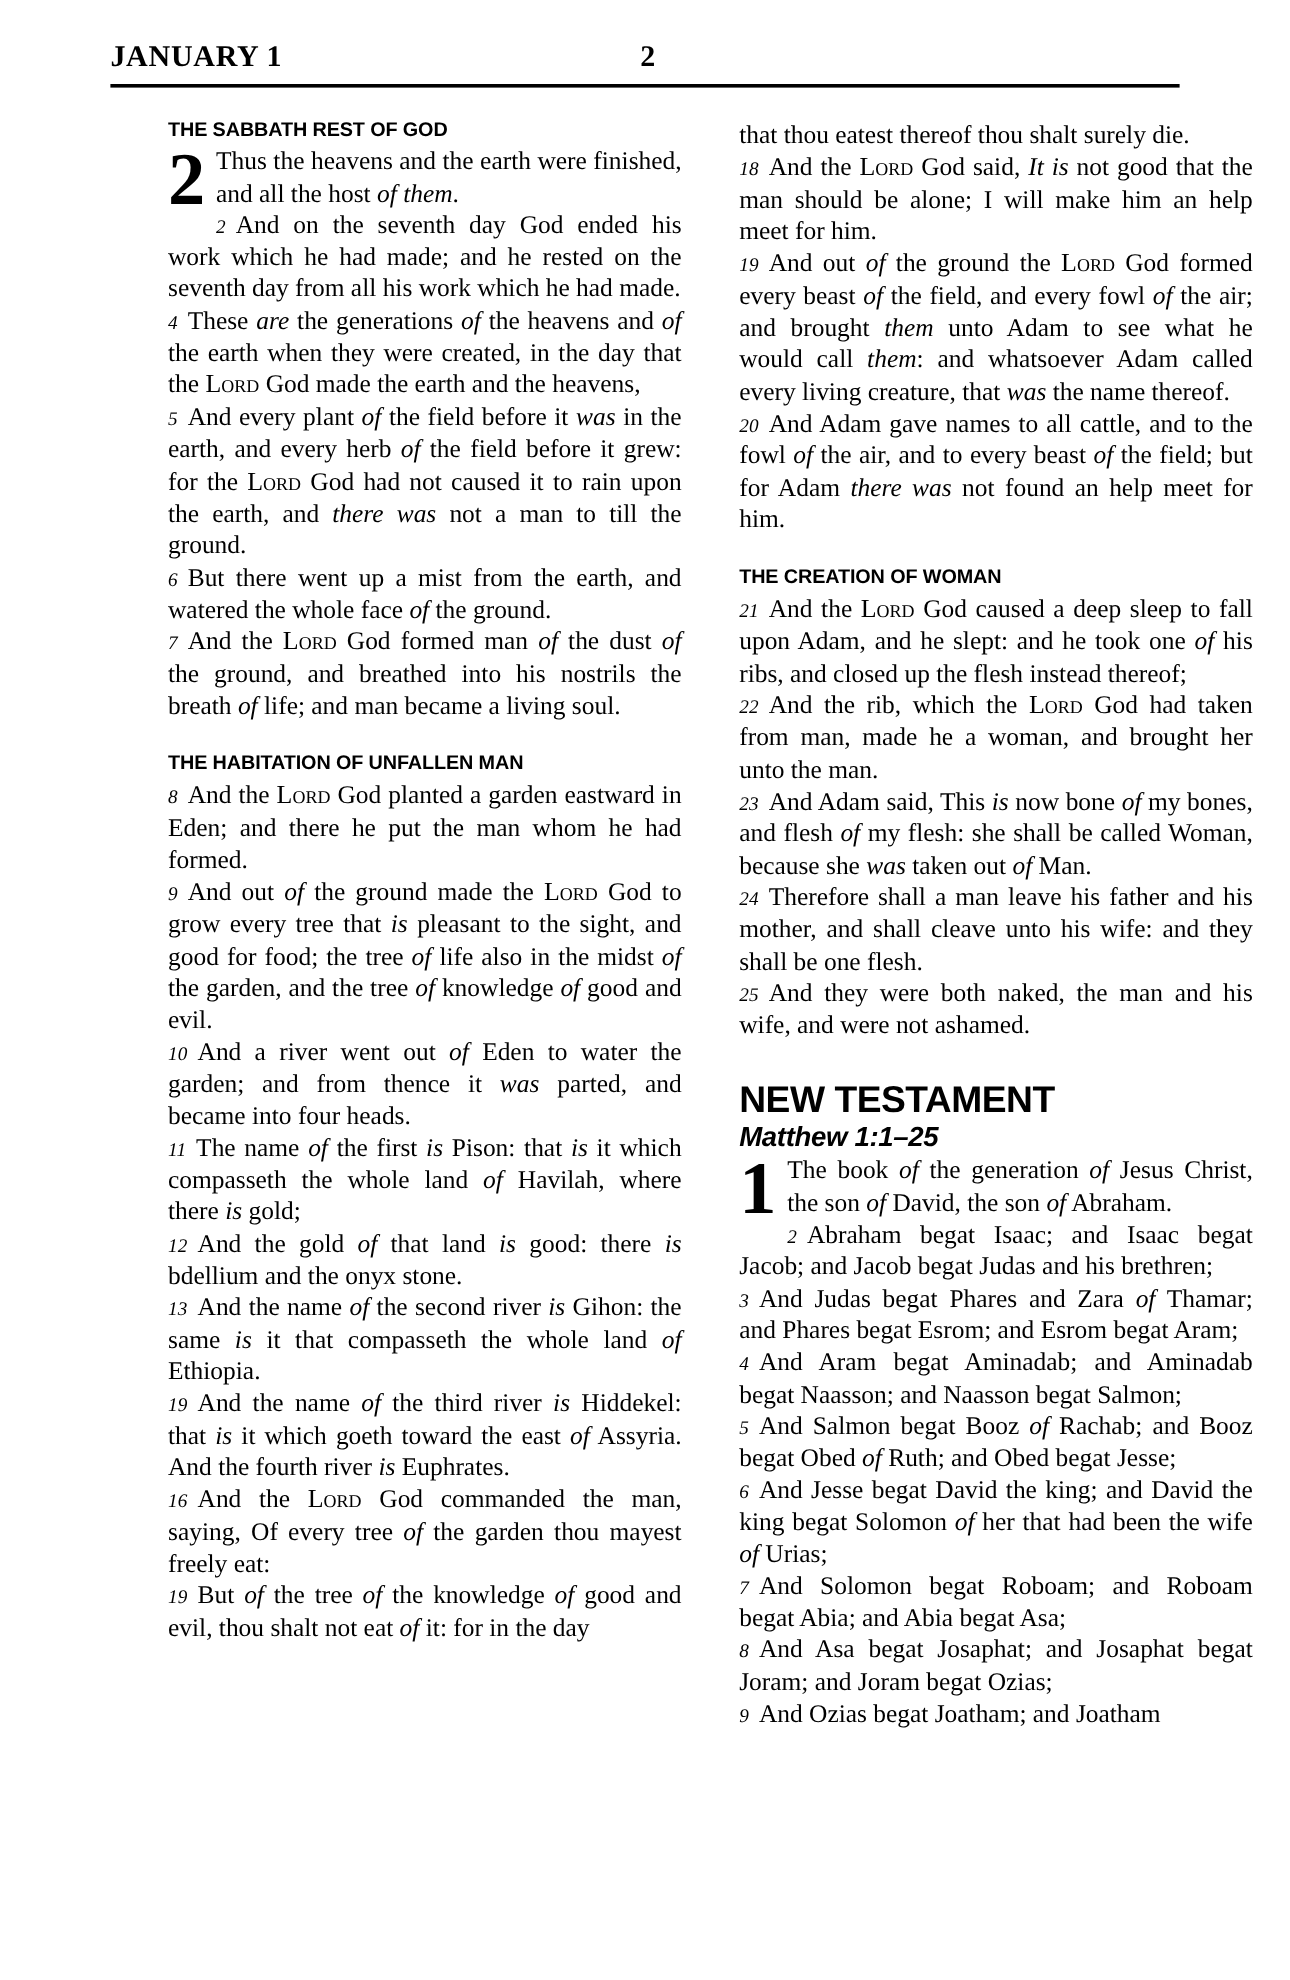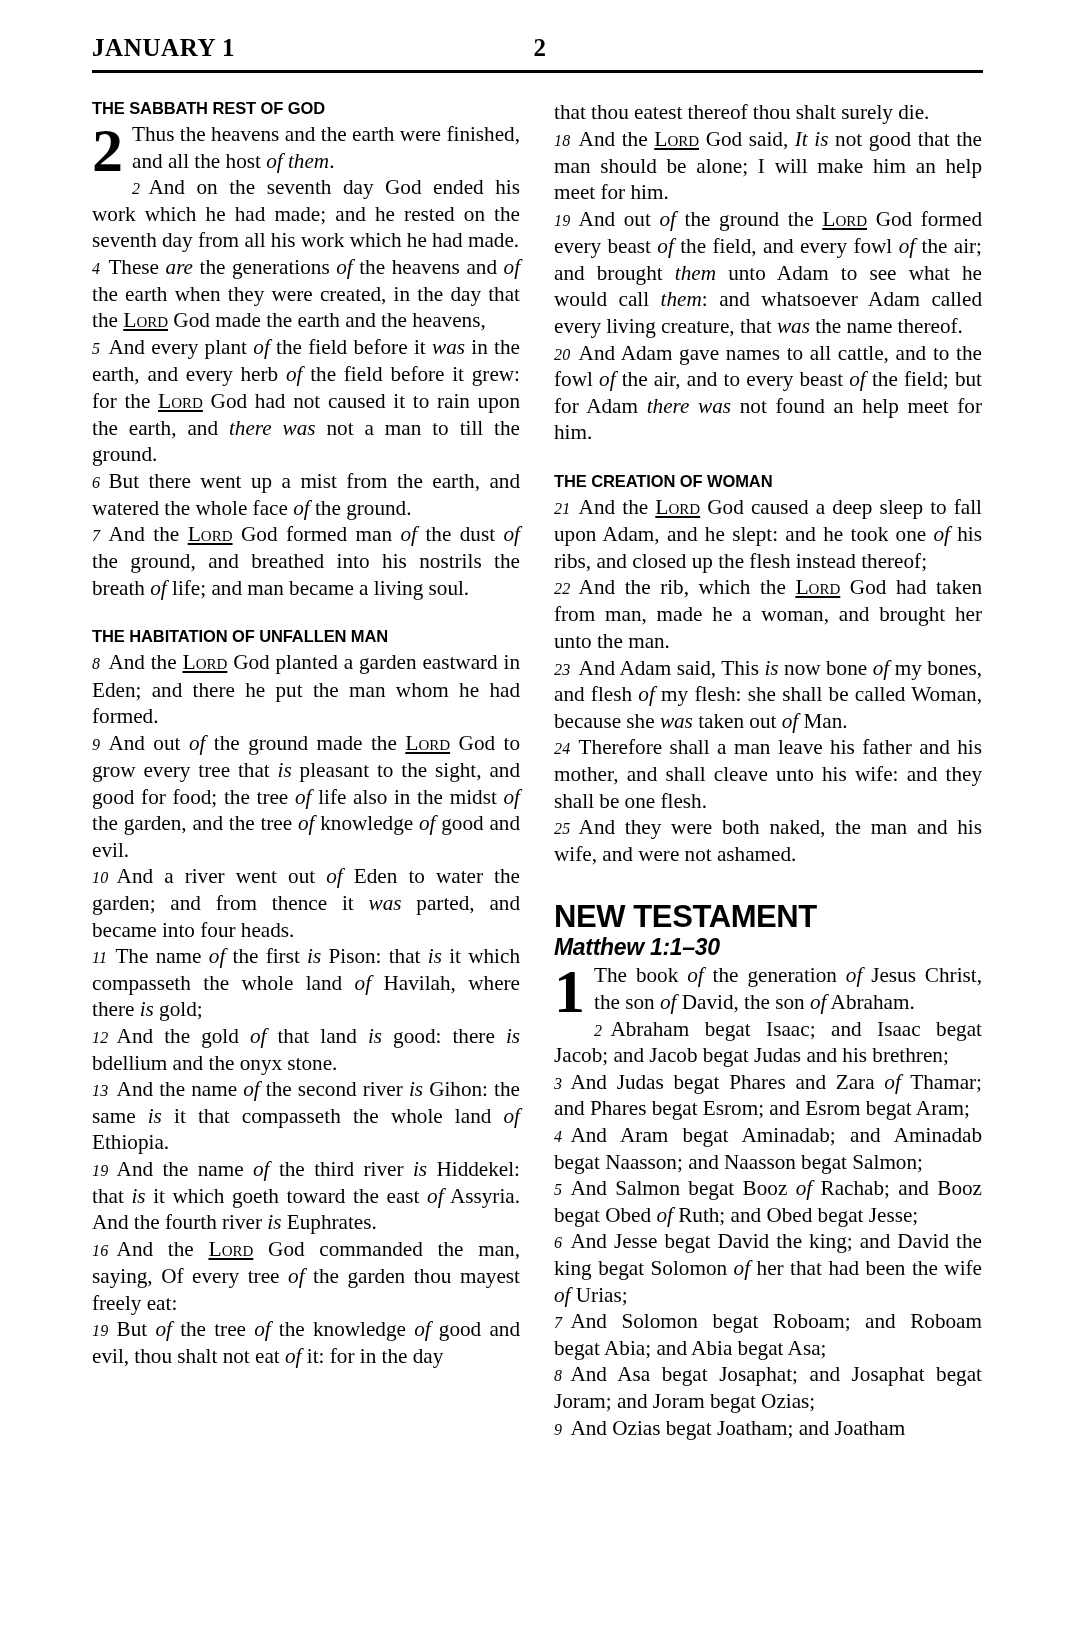--- a/index.html
+++ b/index.html
@@ -39,22 +39,23 @@
   }
   .runrule {
     border-top:3.4px solid #000;
     margin-top:2px;
     width:100%;
   }
 
   
   .columns {
     display:flex;
-    gap:34px;
+    gap:48px;
     margin-top:26px;
+    margin-left:48px;
   }
   .col {
     width:428px;
     flex:0 0 428px;
   }
 
   
   .sec-head {
     font-family:"Liberation Sans", sans-serif;
     font-weight:700;
@@ -94,21 +95,20 @@
   }
   .vn {
     font-size:16px;
     letter-spacing:0.2px;
     font-style:italic;
   }
   .vn::after { content:"\2002"; }
   .sc {
     font-variant:small-caps;
     font-size:1.02em;
-    text-decoration:underline;
   }
   i { font-style:italic; }
 
   
   .chapter-open { position:relative; }
   .dropcap {
     float:left;
     font-family:"Liberation Serif", serif;
     font-weight:700;
     font-size:62px;
@@ -161,21 +161,21 @@
         <p class="v"><span class="vn">18</span>And the <span class="sc">Lord</span> God said, <i>It is</i> not good that the man should be alone; I will make him an help meet for him.</p>
         <p class="v"><span class="vn">19</span>And out <i>of</i> the ground the <span class="sc">Lord</span> God formed every beast <i>of</i> the field, and every fowl <i>of</i> the air; and brought <i>them</i> unto Adam to see what he would call <i>them</i>: and whatsoever Adam called every living creature, that <i>was</i> the name thereof.</p>
         <p class="v"><span class="vn">20</span>And Adam gave names to all cattle, and to the fowl <i>of</i> the air, and to every beast <i>of</i> the field; but for Adam <i>there was</i> not found an help meet for him.</p>
         <div class="sec-head spaced">THE CREATION OF WOMAN</div>
         <p class="v"><span class="vn">21</span>And the <span class="sc">Lord</span> God caused a deep sleep to fall upon Adam, and he slept: and he took one <i>of</i> his ribs, and closed up the flesh instead thereof;</p>
         <p class="v"><span class="vn">22</span>And the rib, which the <span class="sc">Lord</span> God had taken from man, made he a woman, and brought her unto the man.</p>
         <p class="v"><span class="vn">23</span>And Adam said, This <i>is</i> now bone <i>of</i> my bones, and flesh <i>of</i> my flesh: she shall be called Woman, because she <i>was</i> taken out <i>of</i> Man.</p>
         <p class="v"><span class="vn">24</span>Therefore shall a man leave his father and his mother, and shall cleave unto his wife: and they shall be one flesh.</p>
         <p class="v"><span class="vn">25</span>And they were both naked, the man and his wife, and were not ashamed.</p>
         <div class="testament-head">NEW TESTAMENT</div>
-        <div class="book-ref">Matthew 1:1–30</div>
+        <div class="book-ref">Matthew 1:1–25</div>
         <div class="chapter-open">
           <span class="dropcap">1</span>
           <p class="v">The book <i>of</i> the generation <i>of</i> Jesus Christ, the son <i>of</i> David, the son <i>of</i> Abraham.</p>
         </div>
         <p class="v"><span class="vn">2</span>Abraham begat Isaac; and Isaac begat Jacob; and Jacob begat Judas and his brethren;</p>
         <p class="v"><span class="vn">3</span>And Judas begat Phares and Zara <i>of</i> Thamar; and Phares begat Esrom; and Esrom begat Aram;</p>
         <p class="v"><span class="vn">4</span>And Aram begat Aminadab; and Aminadab begat Naasson; and Naasson begat Salmon;</p>
         <p class="v"><span class="vn">5</span>And Salmon begat Booz <i>of</i> Rachab; and Booz begat Obed <i>of</i> Ruth; and Obed begat Jesse;</p>
         <p class="v"><span class="vn">6</span>And Jesse begat David the king; and David the king begat Solomon <i>of</i> her that had been the wife <i>of</i> Urias;</p>
         <p class="v"><span class="vn">7</span>And Solomon begat Roboam; and Roboam begat Abia; and Abia begat Asa;</p>

